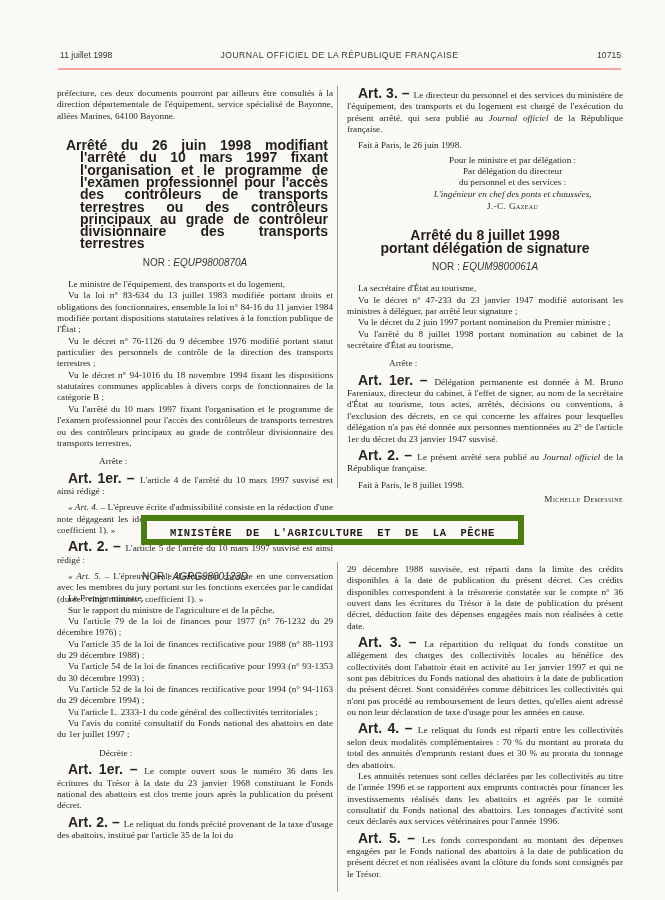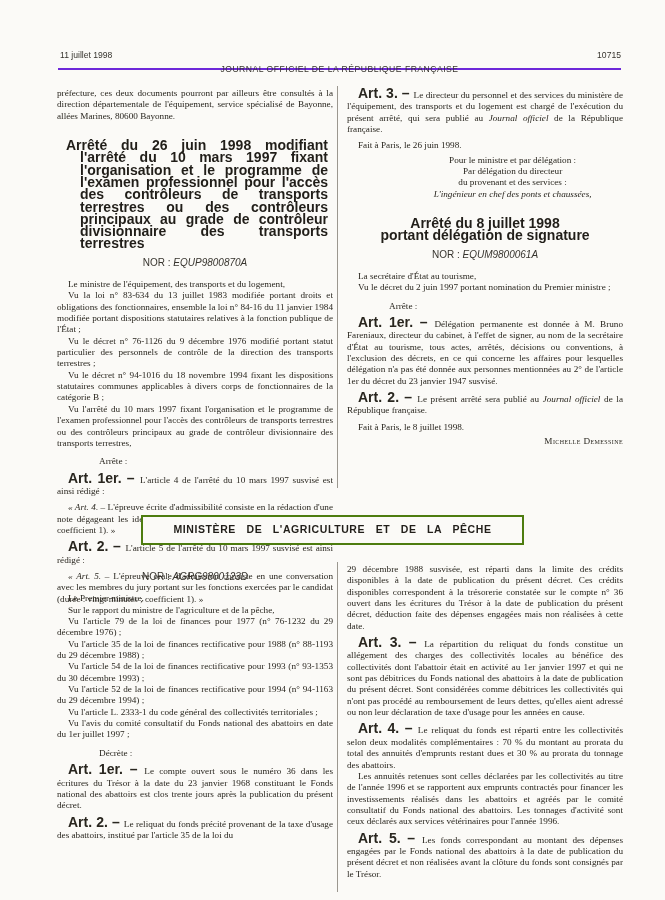--- a/index.html
+++ b/index.html
@@ -5,25 +5,25 @@
   html,body { margin:0; padding:0; }
   body { background:#fbfaf7; }
   .page {
     position:relative; width:665px; height:900px; overflow:hidden;
     background:#fbfaf7; color:#29261f;
     font-family:"Liberation Serif", serif;
   }
   
   .header {
     position:absolute; left:58px; right:44px; top:46px; height:22px;
-    border-bottom:2px solid #6d28d9;
+    border-bottom:2px solid #fca5a5;
     font-family:"Liberation Sans", sans-serif; font-size:8.6px; color:#37342e;
   }
   .header .date   { position:absolute; left:2px; top:4px; }
-  .header .title  { position:absolute; left:0; right:0; top:18px; text-align:center; letter-spacing:0.5px; }
+  .header .title  { position:absolute; left:0; right:0; top:4px; text-align:center; letter-spacing:0.5px; }
   .header .pageno { position:absolute; right:0; top:4px; }
 
   .vrule { position:absolute; width:1px; background:#9b978f; }
   #vrule-top    { left:337px; top:86px;  height:402px; }
   #vrule-bottom { left:337px; top:562px; height:330px; }
 
   
   .col {
     position:absolute; width:276px;
     font-size:9.2px; line-height:11.35px; text-align:justify;
@@ -57,42 +57,42 @@
 
   .sig-block { margin:3px 0 0 20%; width:80%; text-align:center; text-indent:0; }
   .sig-line { }
   .sig-role { font-style:italic; }
   .sig-name { font-variant:small-caps; letter-spacing:0.4px; margin-top:1px; }
   .sig-solo { margin:3px 0 0 30%; width:70%; text-align:right; text-indent:0; }
 
   
   .banner {
     position:absolute; left:141px; top:515px; width:383px; height:30px;
-    border:2px solid #4d7c0f; box-sizing:border-box; text-align:center;
-    font-family:Liberation Sans, sans-serif; font-weight:bold; font-size:10.5px;
+    border:6px solid #4d7c0f; box-sizing:border-box; text-align:center;
+    font-family:Liberation Mono, monospace; font-weight:bold; font-size:10.5px;
     line-height:25px; letter-spacing:0.6px; word-spacing:7px; color:#211e19;
     background:#fbfaf7;
   }
 </style>
 </head>
 <body>
 
 <div class="page">
 
   <div class="header">
     <span class="date">11 juillet 1998</span>
     <span class="title">JOURNAL OFFICIEL DE LA RÉPUBLIQUE FRANÇAISE</span>
     <span class="pageno">10715</span>
   </div>
 
   <div class="vrule" id="vrule-top"></div>
   <div class="vrule" id="vrule-bottom"></div>
 
   <div class="col" id="col-tl">
-    <p class="p flush">préfecture, ces deux documents pourront par ailleurs être consultés à la direction départementale de l'équipement, service spécialisé de Bayonne, allées Marines, 80600 Bayonne.</p>
+    <p class="p flush">préfecture, ces deux documents pourront par ailleurs être consultés à la direction départementale de l'équipement, service spécialisé de Bayonne, allées Marines, 64100 Bayonne.</p>
 
     <h2 class="doc-title">Arrêté du 26 juin 1998 modifiant l'arrêté du 10 mars 1997 fixant l'organisation et le programme de l'examen professionnel pour l'accès des contrôleurs de transports terrestres ou des contrôleurs principaux au grade de contrôleur divisionnaire des transports terrestres</h2>
     <div class="nor">
       <span>NOR :</span>
       <span class="code">EQUP9800870A</span>
     </div>
 
     <p class="p">Le ministre de l'équipement, des transports et du logement,</p>
     <p class="p">Vu la loi n° 83-634 du 13 juillet 1983 modifiée portant droits et obligations des fonctionnaires, ensemble la loi n° 84-16 du 11 janvier 1984 modifiée portant dispositions statutaires relatives à la fonction publique de l'État ;</p>
     <p class="p">Vu le décret n° 76-1126 du 9 décembre 1976 modifié portant statut particulier des personnels de contrôle de la direction des transports terrestres ;</p>
@@ -115,35 +115,38 @@
 
   <div class="col" id="col-tr">
     <p class="p art" style="margin-top:0;">
       <span class="art-lead">Art. 3. – </span><span>Le directeur du personnel et des services du ministère de l'équipement, des transports et du logement est chargé de l'exécution du présent arrêté, qui sera publié au </span><span class="jo-italic">Journal officiel</span><span> de la République française.</span>
     </p>
     <p class="p fait">Fait à Paris, le 26 juin 1998.</p>
 
     <div class="sig-block">
       <div class="sig-line">Pour le ministre et par délégation :</div>
       <div class="sig-line">Par délégation du directeur</div>
-      <div class="sig-line">du provenant et des services :</div>
+      <div class="sig-line">du personnel et des services :</div>
       <div class="sig-role">L'ingénieur en chef des ponts et chaussées,</div>
+      <div class="sig-name">J.-C. Gazeau</div>
     </div>
 
     <h2 class="doc-title centered">
       <span style="display:block;">Arrêté du 8 juillet 1998</span>
       <span style="display:block;">portant délégation de signature</span>
     </h2>
     <div class="nor">
       <span>NOR :</span>
       <span class="code">EQUM9800061A</span>
     </div>
 
     <p class="p">La secrétaire d'État au tourisme,</p>
+    <p class="p">Vu le décret n° 47-233 du 23 janvier 1947 modifié autorisant les ministres à déléguer, par arrêté leur signature ;</p>
     <p class="p">Vu le décret du 2 juin 1997 portant nomination du Premier ministre ;</p>
+    <p class="p">Vu l'arrêté du 8 juillet 1998 portant nomination au cabinet de la secrétaire d'État au tourisme,</p>
     <p class="p decree-word">Arrête :</p>
     <p class="p art">
       <span class="art-lead">Art. 1er. – </span><span>Délégation permanente est donnée à M. Bruno Fareniaux, directeur du cabinet, à l'effet de signer, au nom de la secrétaire d'État au tourisme, tous actes, arrêtés, décisions ou conventions, à l'exclusion des décrets, en ce qui concerne les affaires pour lesquelles délégation n'a pas été donnée aux personnes mentionnées au 2° de l'article 1er du décret du 23 janvier 1947 susvisé.</span>
     </p>
     <p class="p art">
       <span class="art-lead">Art. 2. – </span><span>Le présent arrêté sera publié au </span><span class="jo-italic">Journal officiel</span><span> de la République française.</span>
     </p>
     <p class="p fait">Fait à Paris, le 8 juillet 1998.</p>
     <div class="sig-solo sig-name">Michelle Demessine</div>
   </div>

